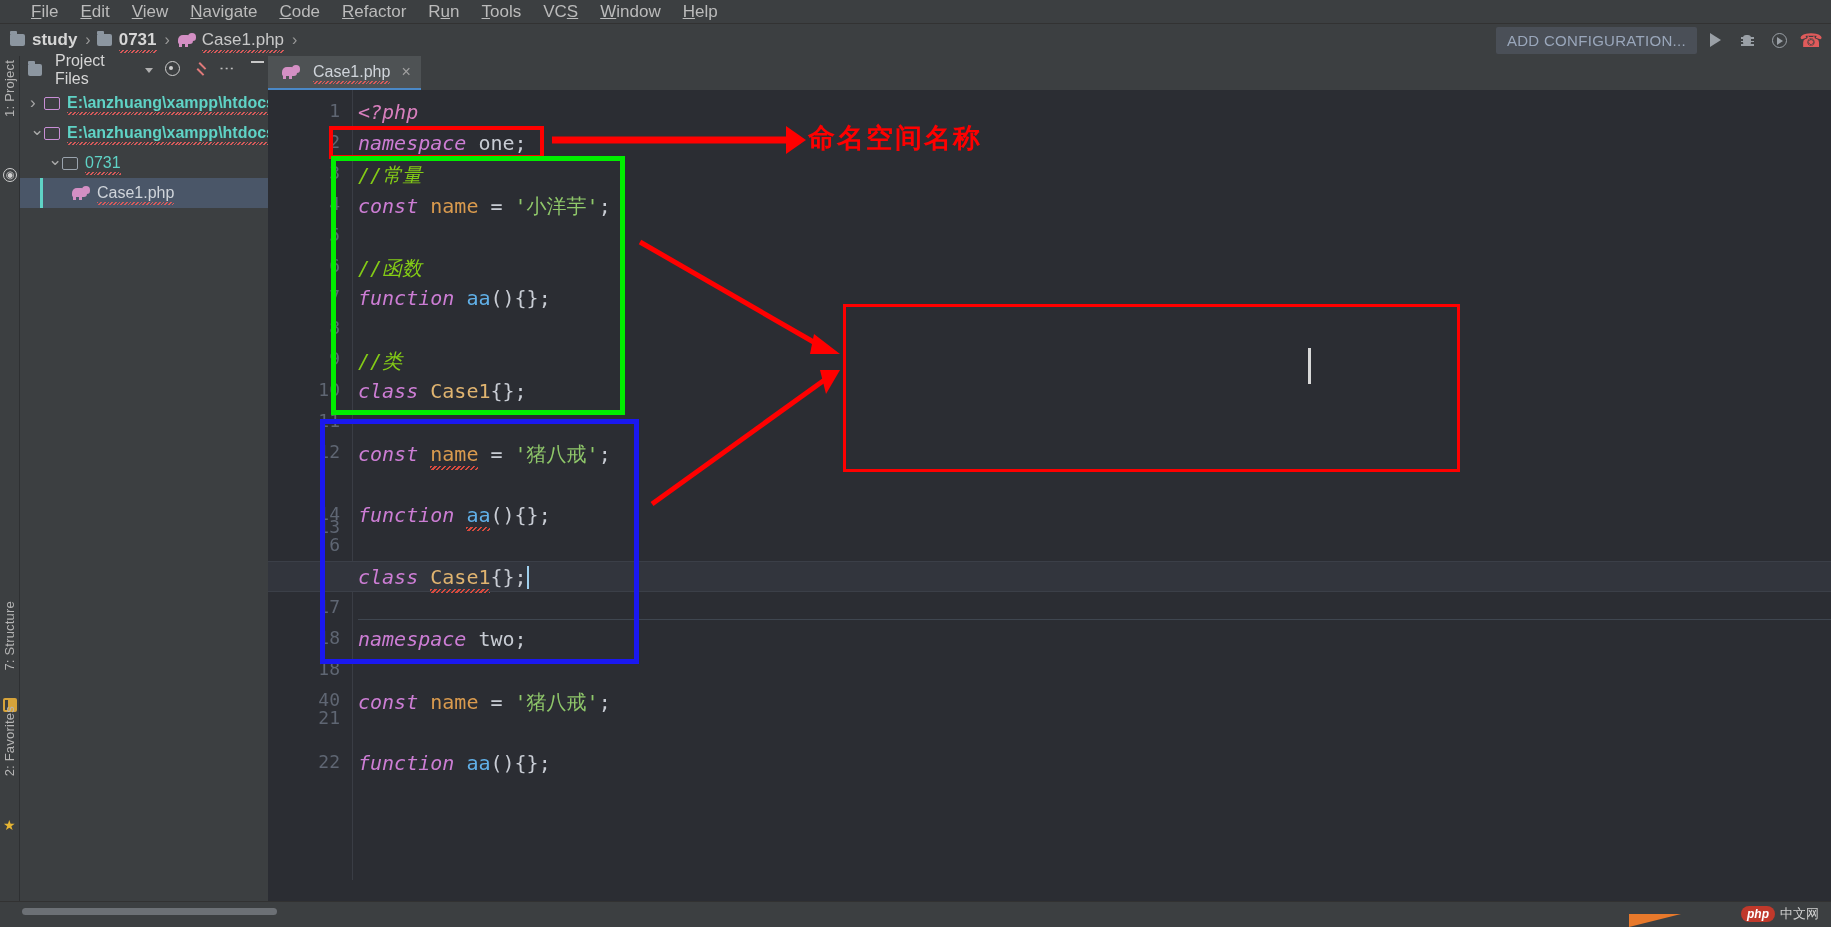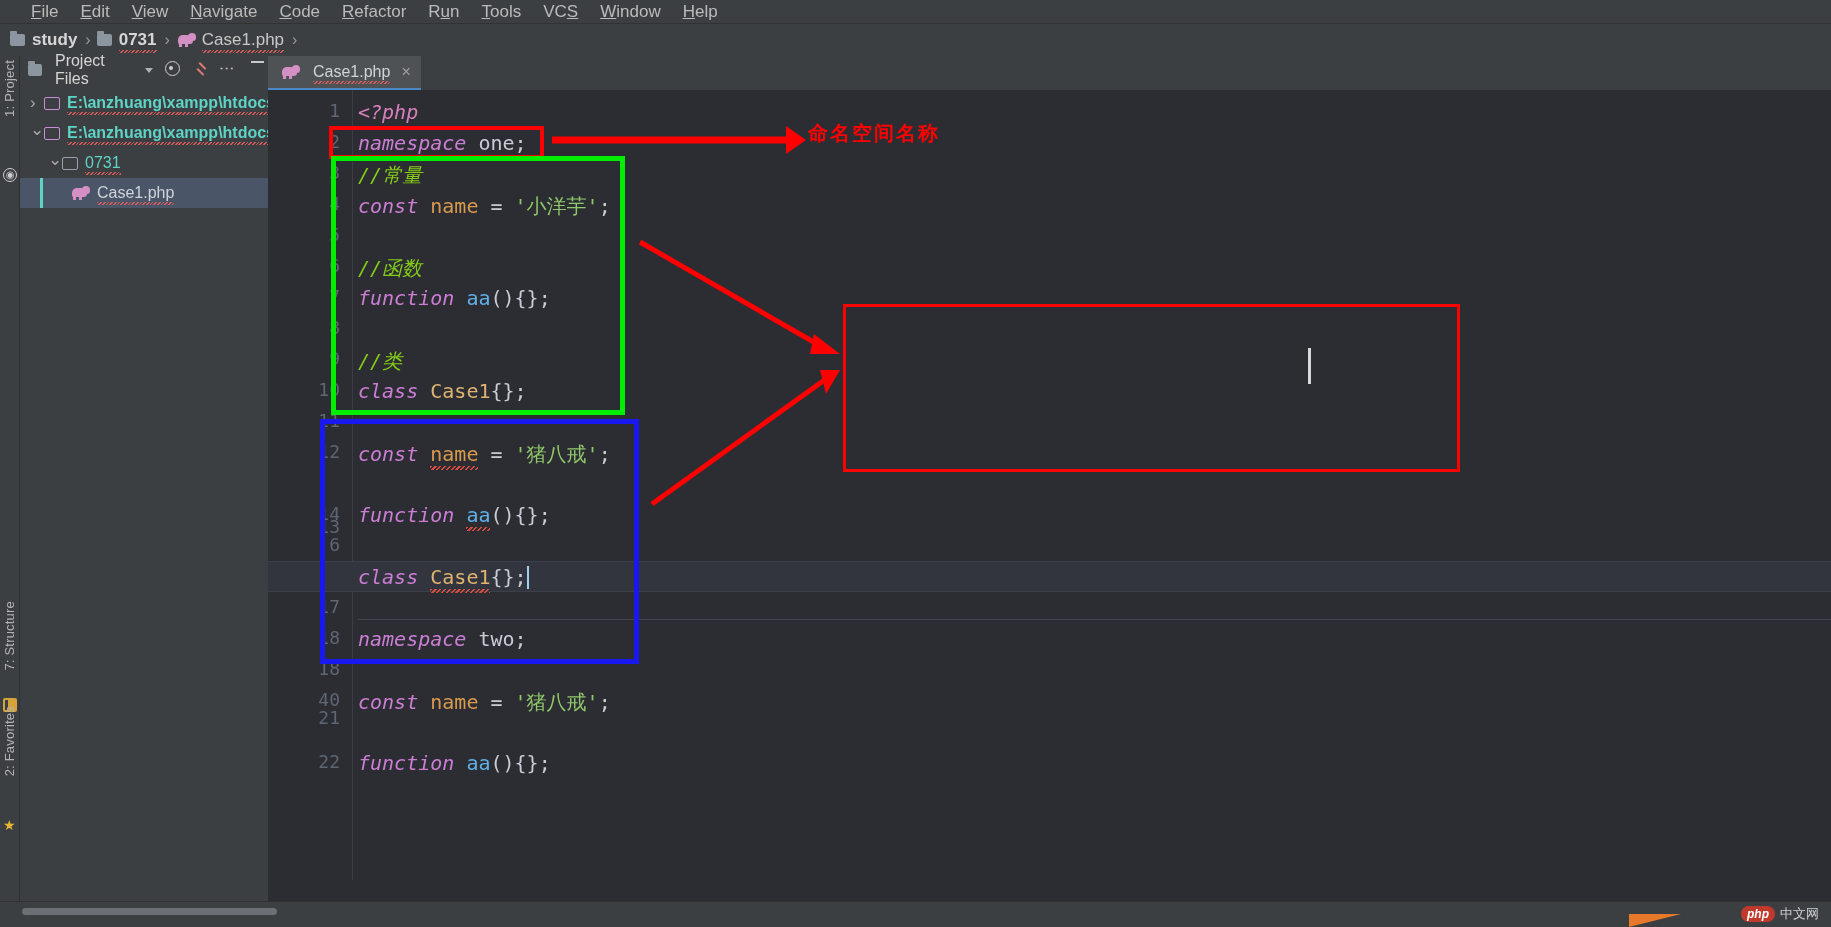--- a/index.html
+++ b/index.html
@@ -318,21 +318,21 @@
   #box-green { left: 331px; top: 156px; width: 294px; height: 259px; border: 5px solid #00ee00; }
   #box-blue { left: 320px; top: 419px; width: 319px; height: 245px; border: 5px solid #1a18f0; }
   #box-red-note { left: 843px; top: 304px; width: 617px; height: 168px; border: 3px solid #ff0000; }
 
   .anno-text {
     position: absolute;
     color: #ff0000;
     font-weight: bold;
     font-family: "DejaVu Sans", sans-serif;
   }
-  #anno-title { left: 808px; top: 120px; font-size: 20px; letter-spacing: 2px; }
+  #anno-title { left: 808px; top: 120px; font-size: 27px; letter-spacing: 2px; }
   #anno-note {
     left: 868px; top: 315px; width: 560px;
     font-size: 25px; line-height: 41px; letter-spacing: 1px;
   }
   #note-caret {
     position: absolute; left: 1308px; top: 348px;
     width: 3px; height: 36px; background: #d8d8d8;
   }
 
   .arrow { position: absolute; pointer-events: none; }
@@ -410,20 +410,40 @@
           <span class="php-ico">
             <span class="body"></span>
             <span class="head"></span>
             <span class="leg1"></span>
             <span class="leg2"></span>
           </span>
           <span class="squiggle">Case1.php</span>
         </div>
         <span class="crumb-sep">›</span>
       </div>
+    <div class="nav-right">
+      <div class="add-config">ADD CONFIGURATION...</div>
+      <div class="tbtn">
+          <div class="play-tri"></div>
+        </div>
+      <div class="tbtn">
+        <div class="bug-ico">
+            <div class="l1"></div>
+            <div class="l2"></div>
+            <div class="l3"></div>
+            <div class="b"></div>
+          </div>
+      </div>
+      <div class="tbtn">
+          <div class="cov-ico"></div>
+        </div>
+      <div class="tbtn">
+          <span class="phone-ico">☎</span>
+        </div>
+    </div>
   </div>
 
   <div class="leftrail">
     <div class="rail-label" id="rail-project">
       <span>1: Project</span>
     </div>
     <div class="rail-ico" id="rail-project-ico">◉</div>
     <div class="rail-label" id="rail-structure">
       <span>7: Structure</span>
     </div>

